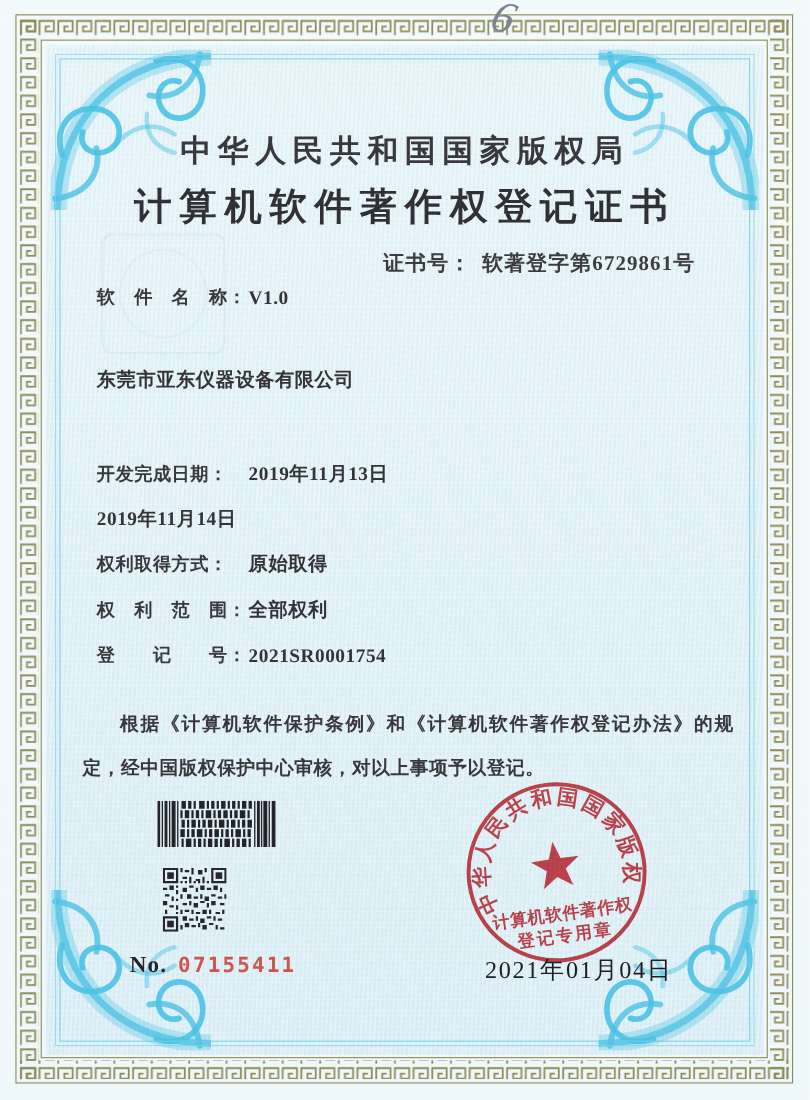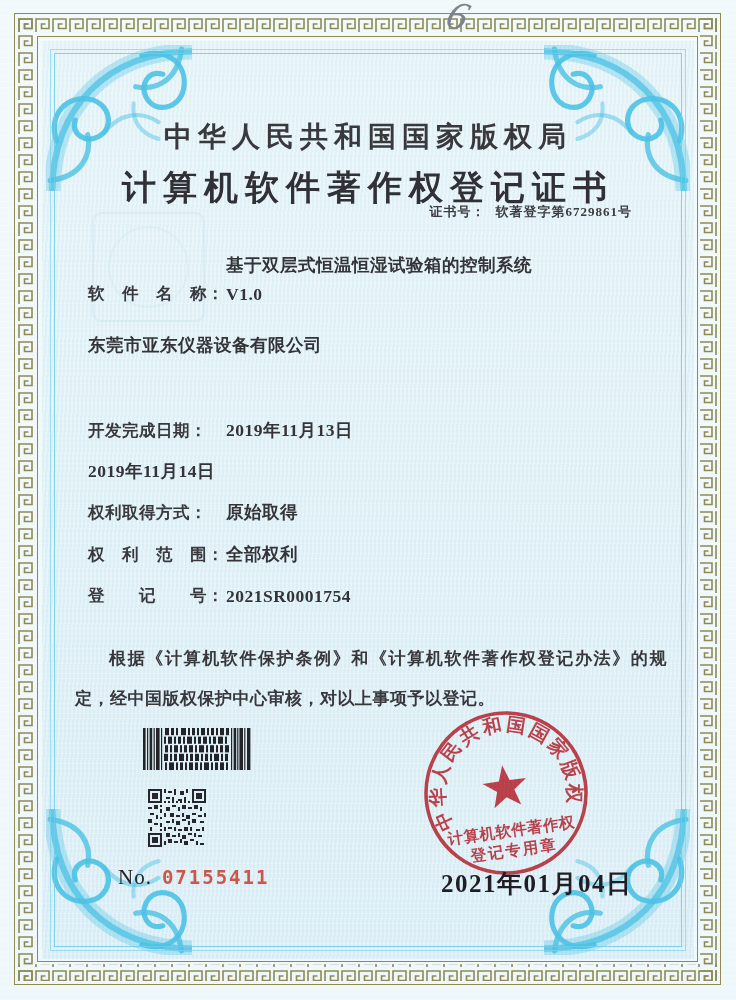--- a/index.html
+++ b/index.html
@@ -50,55 +50,55 @@
     position:absolute; top:77px; left:0; width:100%;
     text-align:center; font-size:28px; font-weight:700; letter-spacing:6px;
     color:#38383d;
   }
   .cert-title {
     position:absolute; top:124px; left:0; width:100%;
     text-align:center; font-size:34px; font-weight:800; letter-spacing:7px;
     color:#303036;
   }
   .cert-no {
-    position:absolute; top:162px; right:62px;
-    font-size:13px; font-weight:700; color:#3c3c41; letter-spacing:1px;
+    position:absolute; top:185px; right:62px;
+    font-size:19px; font-weight:700; color:#3c3c41; letter-spacing:1px;
   }
   .cert-no .lbl { margin-right:10px; }
 
   .field-row { position:absolute; left:46px; display:flex; align-items:flex-end; }
   .field-label { width:138px; flex:0 0 138px; font-size:16.5px; font-weight:700; color:#38383d; letter-spacing:.5px; }
   .field-value { font-size:17.5px; font-weight:700; color:#333338; letter-spacing:.5px; }
   .field-value .v2 { display:block; margin-top:7px; font-family:"Liberation Serif","DejaVu Serif",serif; }
   .r0 { top:212px; } .r1 { top:292px; } .r2 { top:377px; } .r3 { top:418px; }
   .r4 { top:459px; } .r5 { top:501px; } .r6 { top:544px; }
 
   .statement {
     position:absolute; left:33px; top:598px; width:592px;
     font-size:17px; font-weight:700; color:#37373c;
     line-height:40px; text-indent:2em; text-align:justify; letter-spacing:.5px;
   }
 
   .barcode { position:absolute; left:101px; top:687px; width:108px; height:42px; }
   .qrcode  { position:absolute; left:106px; top:748px; width:58px;  height:58px; }
 
   .serial { position:absolute; left:76px; top:824px; font-size:21px; color:#26242a; }
-  .serial .no-label { font-weight:400; letter-spacing:1px;margin-top:24px; }
+  .serial .no-label { font-weight:700; letter-spacing:1px;margin-top:24px; }
   .serial .no-digits {
     font-family:"DejaVu Sans Mono","Liberation Mono",monospace;
     font-size:19px; color:#cc564a; letter-spacing:2px; margin-left:10px; font-weight:700;
   }
 
   .seal {
     position:absolute; left:380px; top:668px; width:168px; height:168px;
     transform:rotate(-8deg); mix-blend-mode:multiply; opacity:.92;
   }
   .issue-date {
     position:absolute; left:399px; top:826px;
-    font-size:25px; font-weight:700; color:#1e1e24; letter-spacing:1.5px;
+    font-size:22px; font-weight:400; color:#1e1e24; letter-spacing:1.5px;
   }
 
   .handwritten-mark {
     position:absolute; left:448px; top:-8px;
     font-size:40px; font-style:italic; color:#7d838a;
     transform:rotate(12deg) skewX(-8deg); font-weight:400;
   }
 </style>
 </head>
 <body>
@@ -151,21 +151,20 @@
 
   <div class="authority">中华人民共和国国家版权局</div>
   <div class="cert-title">计算机软件著作权登记证书</div>
   <div class="cert-no">
     <span class="lbl">证书号：</span><span>软著登字第6729861号</span>
   </div>
 
   <div class="field-row r0">
     <span class="field-label">软　件　名　称：</span>
     <span class="field-value">
-      <span>基于双层式恒温恒湿试验箱的控制系统</span>
       <span class="v2">V1.0</span>
     </span>
   </div>
   <div class="field-row r1">
     <span class="field-value">东莞市亚东仪器设备有限公司</span>
   </div>
   <div class="field-row r2">
     <span class="field-label">开发完成日期：</span>
     <span class="field-value">2019年11月13日</span>
   </div>

